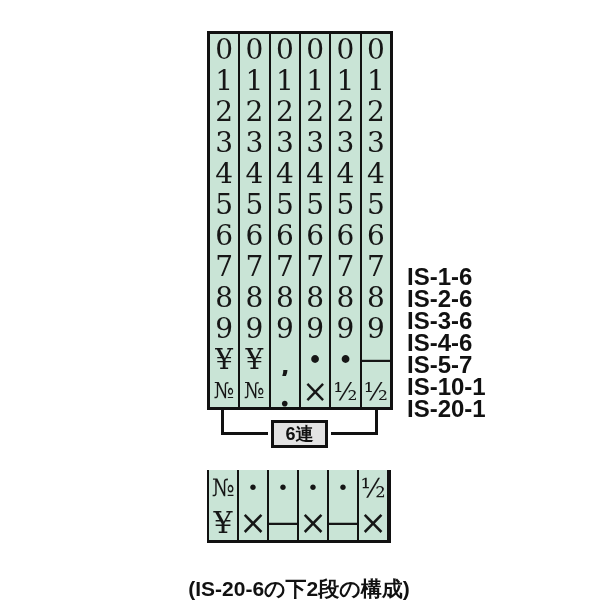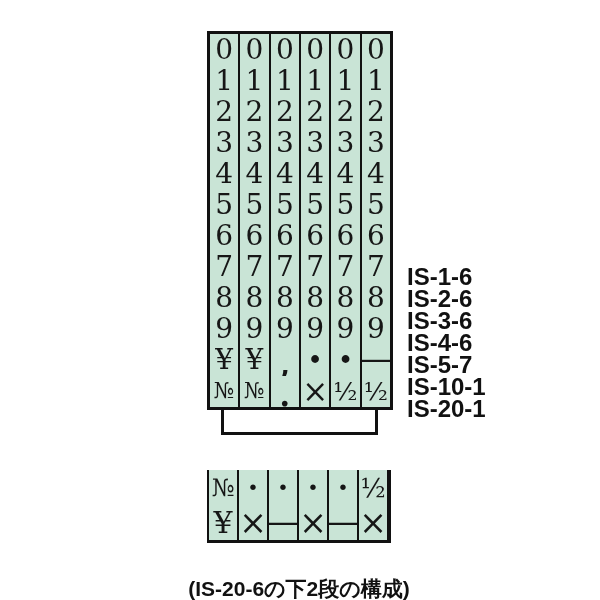--- a/index.html
+++ b/index.html
@@ -222,20 +222,23 @@
         <div class="stamp-cell">8</div>
         <div class="stamp-cell">9</div>
         <div class="stamp-cell dash">—</div>
         <div class="stamp-cell frac">½</div>
       </div>
     </div>
 
   <div class="bracket-piece bracket-left"></div>
   <div class="bracket-piece bracket-right"></div>
   <div class="bracket-piece bracket-bar"></div>
+  <div class="connector-box">
+    <span>6連</span>
+  </div>
 
   <div class="model-labels">
     <div class="model-label">IS-1-6</div>
     <div class="model-label">IS-2-6</div>
     <div class="model-label">IS-3-6</div>
     <div class="model-label">IS-4-6</div>
     <div class="model-label">IS-5-7</div>
     <div class="model-label">IS-10-1</div>
     <div class="model-label">IS-20-1</div>
   </div>

